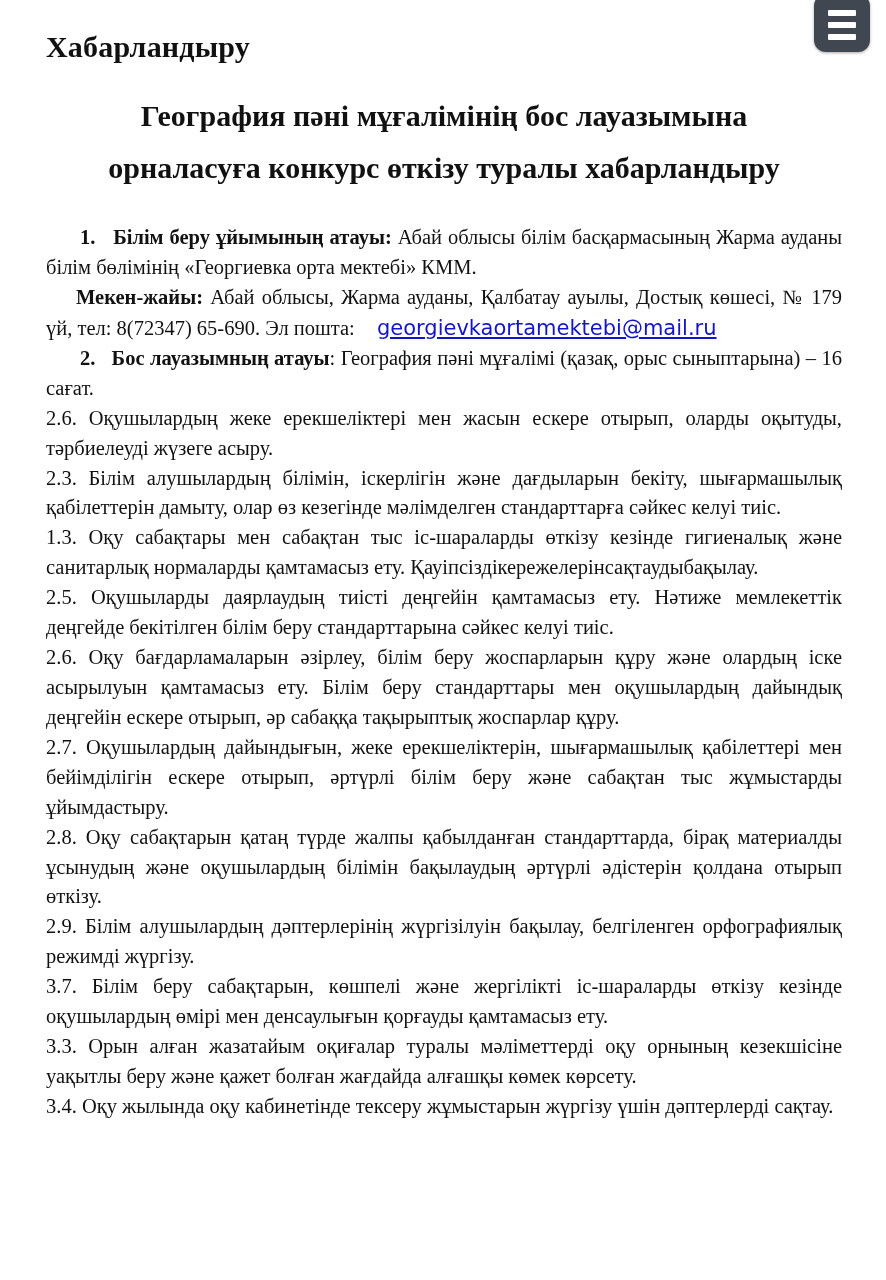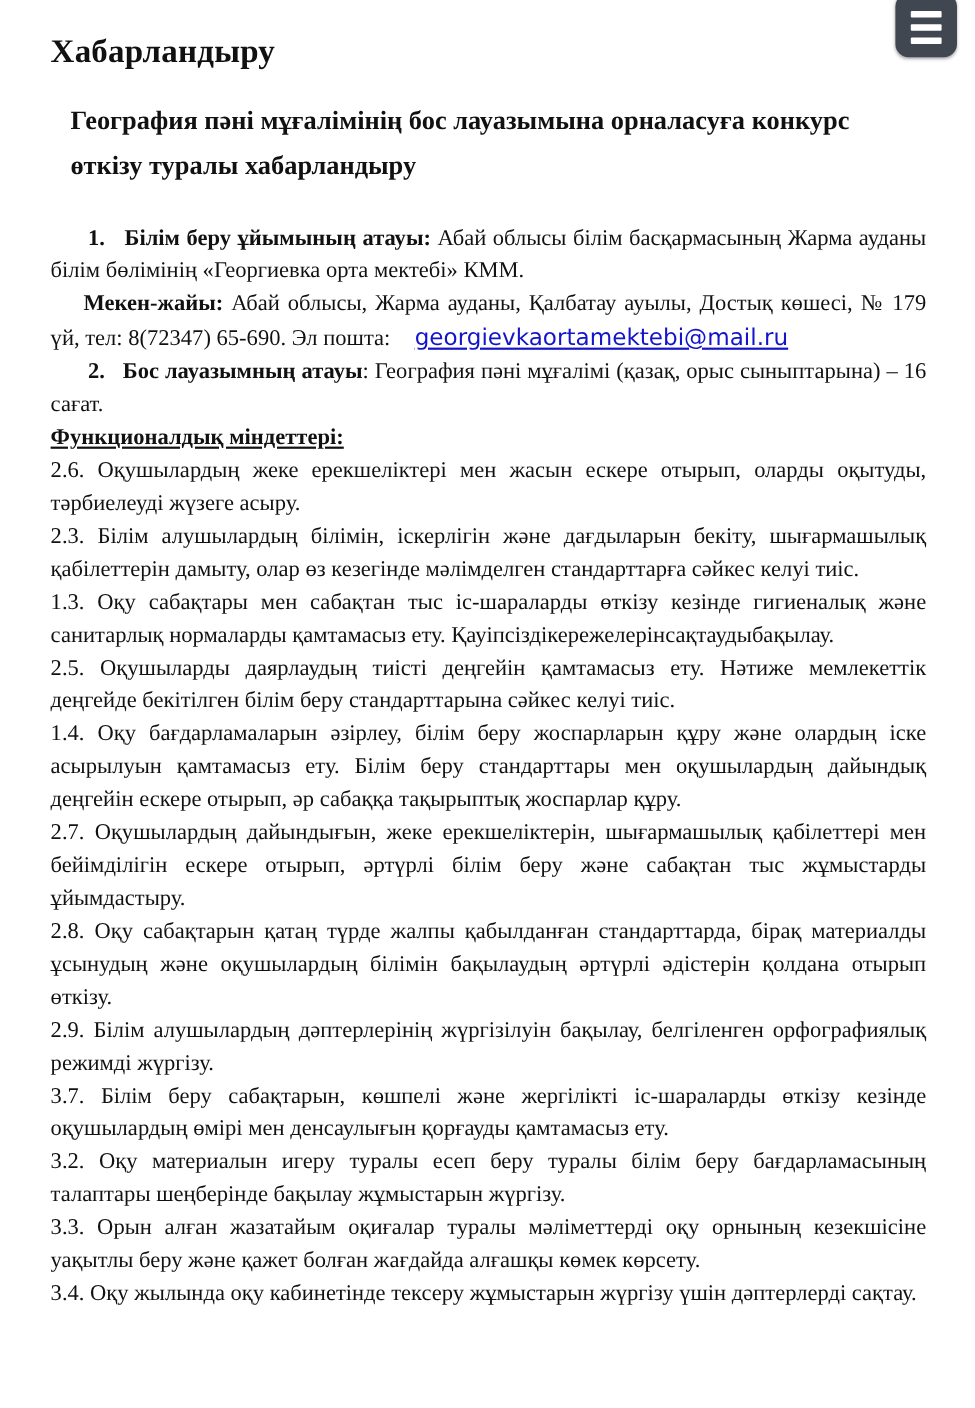--- a/index.html
+++ b/index.html
@@ -55,21 +55,22 @@
   .doc-title {
     text-align: left;
     font-size: 30px;
     font-weight: bold;
     margin: 0;
     padding-top: 30px;
     letter-spacing: .2px;
   }
 
   .doc-subtitle {
-    font-size: 24px;
+    text-align: center;
+    font-size: 30px;
     font-weight: bold;
     line-height: 1.72;
     margin: 26px 18px 0 18px;
   }
 
   .body-block {
     margin-top: 30px;
     font-size: 20.5px;
     line-height: 1.46;
   }
@@ -126,32 +127,30 @@
   <h2 class="doc-subtitle">География пәні мұғалімінің бос лауазымына орналасуға конкурс өткізу туралы хабарландыру</h2>
 
   <div class="body-block">
 
     <p class="para indent"><span class="b">1.</span><span class="b">&nbsp;&nbsp;&nbsp;</span><span class="b">Білім беру ұйымының атауы:</span><span> Абай  облысы білім басқармасының Жарма ауданы білім бөлімінің «Георгиевка орта мектебі» КММ.</span></p>
 
     <p class="para indent-wide"><span class="b">Мекен-жайы:</span><span> Абай облысы, Жарма ауданы, Қалбатау ауылы, Достық көшесі, № 179 үй, тел: 8(72347) 65-690. Эл пошта: </span><a class="email-link" href="#">georgievkaortamektebi@mail.ru</a></p>
 
     <p class="para indent"><span class="b">2.</span><span class="b">&nbsp;&nbsp;&nbsp;</span><span class="b">Бос лауазымның атауы</span><span>: География пәні мұғалімі (қазақ, орыс сыныптарына) – 16 сағат.</span></p>
 
-    <p class="section-head"><span class="u-b">Функционалдық міндеттері: </span></p>
 
     <div class="list">
       <p class="para">2.6. Оқушылардың жеке ерекшеліктері мен жасын ескере отырып, оларды оқытуды, тәрбиелеуді жүзеге асыру.</p>
       <p class="para">2.3. Білім алушылардың білімін, іскерлігін және дағдыларын бекіту, шығармашылық қабілеттерін дамыту, олар өз кезегінде мәлімделген стандарттарға сәйкес келуі тиіс.</p>
       <p class="para">1.3. Оқу сабақтары мен сабақтан тыс іс-шараларды өткізу кезінде гигиеналық және санитарлық нормаларды қамтамасыз ету. Қауіпсіздікережелерінсақтаудыбақылау.</p>
       <p class="para">2.5. Оқушыларды даярлаудың тиісті деңгейін қамтамасыз ету. Нәтиже мемлекеттік деңгейде бекітілген білім беру стандарттарына сәйкес келуі тиіс.</p>
-      <p class="para">1.4. Оқу бағдарламаларын әзірлеу, білім беру жоспарларын құру және олардың іске асырылуын қамтамасыз ету. Білім беру стандарттары мен оқушылардың дайындық деңгейін ескере отырып, әр сабаққа тақырыптық жоспарлар құру.</p>
+      <p class="para">2.6. Оқу бағдарламаларын әзірлеу, білім беру жоспарларын құру және олардың іске асырылуын қамтамасыз ету. Білім беру стандарттары мен оқушылардың дайындық деңгейін ескере отырып, әр сабаққа тақырыптық жоспарлар құру.</p>
       <p class="para">2.7. Оқушылардың дайындығын, жеке ерекшеліктерін, шығармашылық қабілеттері мен бейімділігін ескере отырып, әртүрлі білім беру және сабақтан тыс жұмыстарды ұйымдастыру.</p>
       <p class="para">2.8. Оқу сабақтарын қатаң түрде жалпы қабылданған стандарттарда, бірақ материалды ұсынудың және оқушылардың білімін бақылаудың әртүрлі әдістерін қолдана отырып өткізу.</p>
       <p class="para">2.9. Білім алушылардың дәптерлерінің жүргізілуін бақылау, белгіленген орфографиялық режимді жүргізу.</p>
       <p class="para">3.7. Білім беру сабақтарын, көшпелі және жергілікті іс-шараларды өткізу кезінде оқушылардың өмірі мен денсаулығын қорғауды қамтамасыз ету.</p>
-      <p class="para">3.2. Оқу материалын игеру туралы есеп беру туралы білім беру бағдарламасының талаптары шеңберінде бақылау жұмыстарын жүргізу.</p>
       <p class="para">3.3. Орын алған жазатайым оқиғалар туралы мәліметтерді оқу орнының кезекшісіне уақытлы беру және қажет болған жағдайда алғашқы көмек көрсету.</p>
       <p class="para">3.4. Оқу жылында оқу кабинетінде тексеру жұмыстарын жүргізу  үшін дәптерлерді сақтау.</p>
 
     </div>
 
   </div>
 </div>
 
 </body></html>

